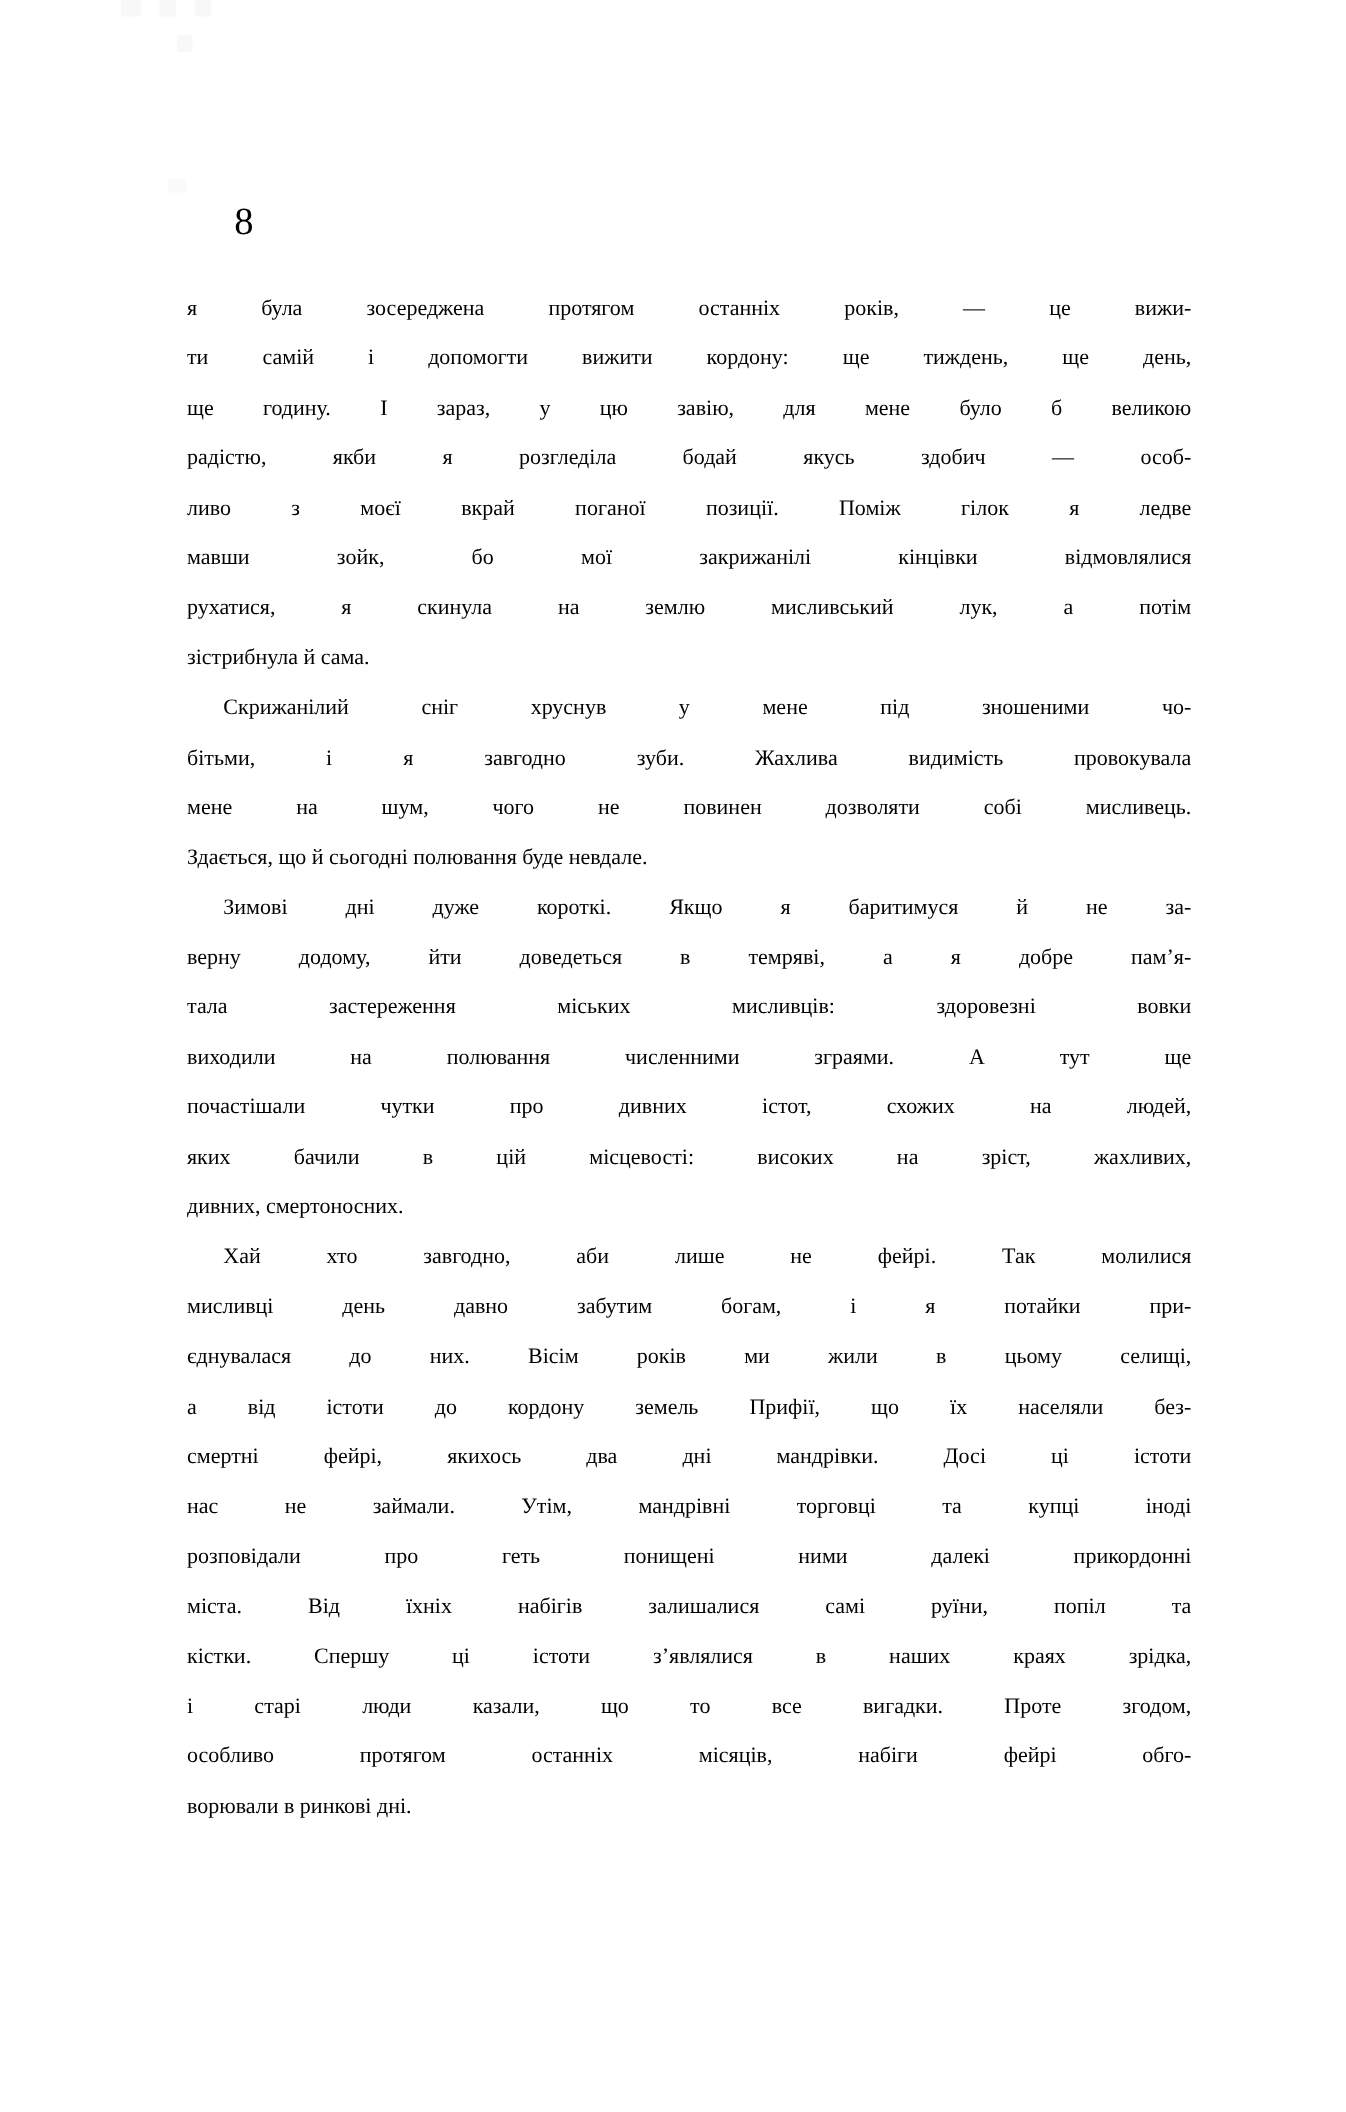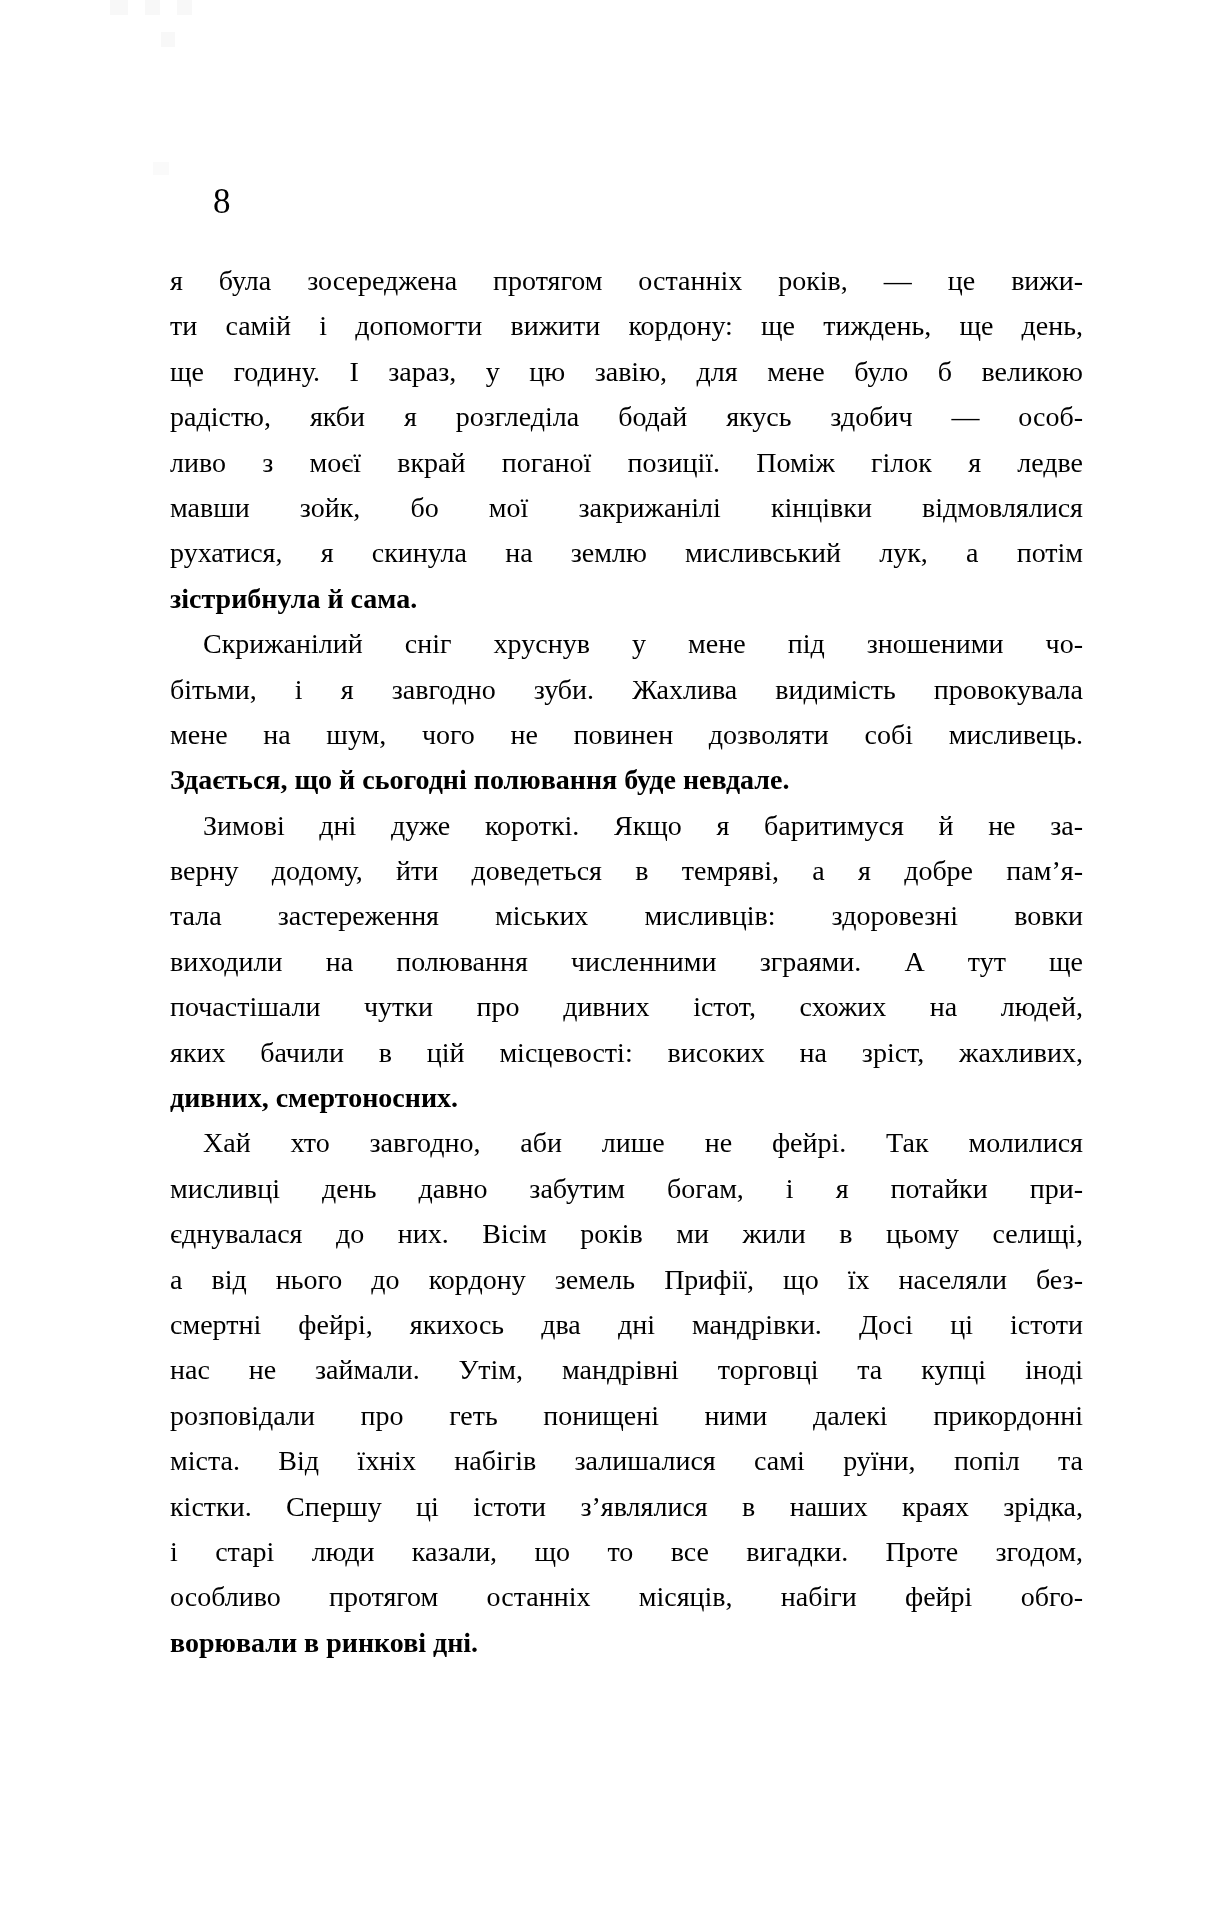--- a/index.html
+++ b/index.html
@@ -33,35 +33,34 @@
     top: 184px;
     font-size: 35px;
     line-height: 1;
     color: #000000;
   }
   .textblock {
     position: absolute;
     left: 170px;
     top: 258px;
     width: 913px;
-    font-size: 28px;
+    font-size: 20px;
     line-height: 45.4px;
   }
   .paragraph { margin: 0; padding: 0; }
   .line {
     height: 45.4px;
     overflow: hidden;
     text-align: justify;
     text-align-last: justify;
     white-space: normal;
   }
   .line.end {
     text-align: center;
     text-align-last: left;
-    font-weight: bold;
   }
   .line.indent {
     text-indent: 33px;
   }
 </style>
 </head>
 <body>
 
 <div class="book-page">
 
@@ -100,21 +99,21 @@
       <div class="line">виходили на полювання численними зграями. А тут ще</div>
       <div class="line">почастішали чутки про дивних істот, схожих на людей,</div>
       <div class="line">яких бачили в цій місцевості: високих на зріст, жахливих,</div>
       <div class="line end">дивних, смертоносних.</div>
     </div>
 
     <div class="paragraph">
       <div class="line indent">Хай хто завгодно, аби лише не фейрі. Так молилися</div>
       <div class="line">мисливці день давно забутим богам, і я потайки при-</div>
       <div class="line">єднувалася до них. Вісім років ми жили в цьому селищі,</div>
-      <div class="line">а від нього до кордону земель Прифії, що їх населяли без-</div>
+      <div class="line">а від істоти до кордону земель Прифії, що їх населяли без-</div>
       <div class="line">смертні фейрі, якихось два дні мандрівки. Досі ці істоти</div>
       <div class="line">нас не займали. Утім, мандрівні торговці та купці іноді</div>
       <div class="line">розповідали про геть понищені ними далекі прикордонні</div>
       <div class="line">міста. Від їхніх набігів залишалися самі руїни, попіл та</div>
       <div class="line">кістки. Спершу ці істоти з’являлися в наших краях зрідка,</div>
       <div class="line">і старі люди казали, що то все вигадки. Проте згодом,</div>
       <div class="line">особливо протягом останніх місяців, набіги фейрі обго-</div>
       <div class="line end">ворювали в ринкові дні.</div>
     </div>
 

